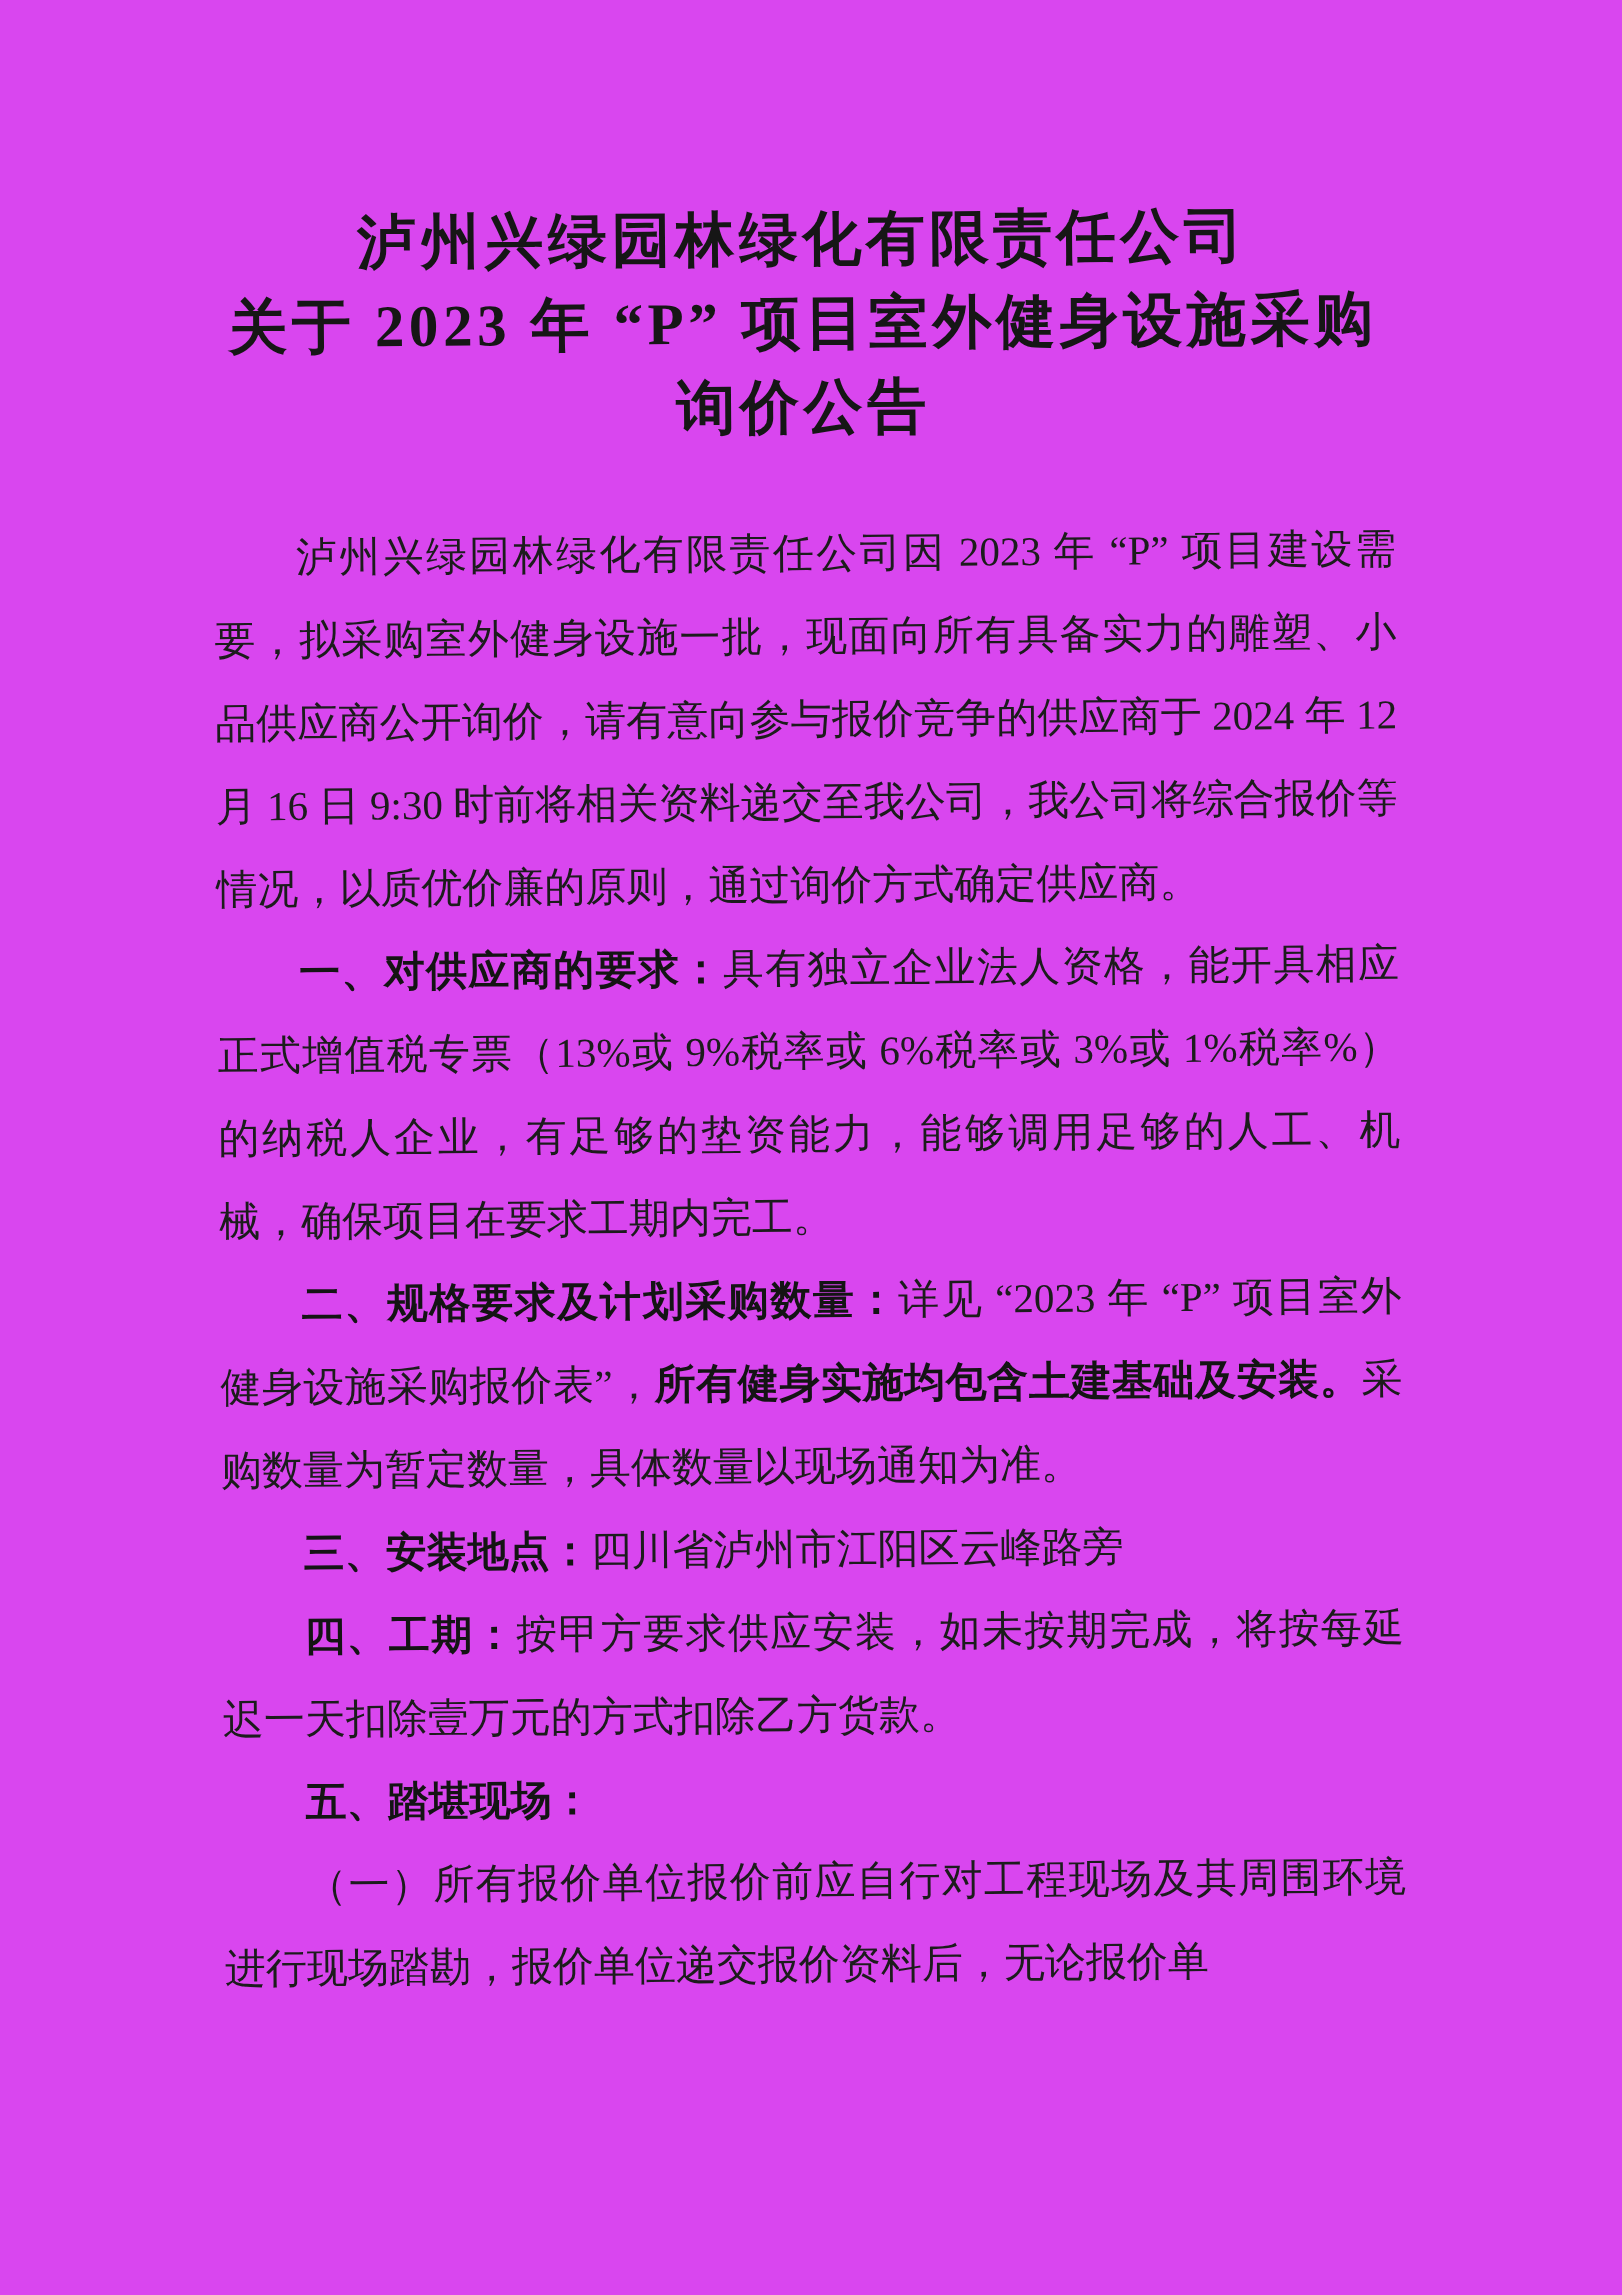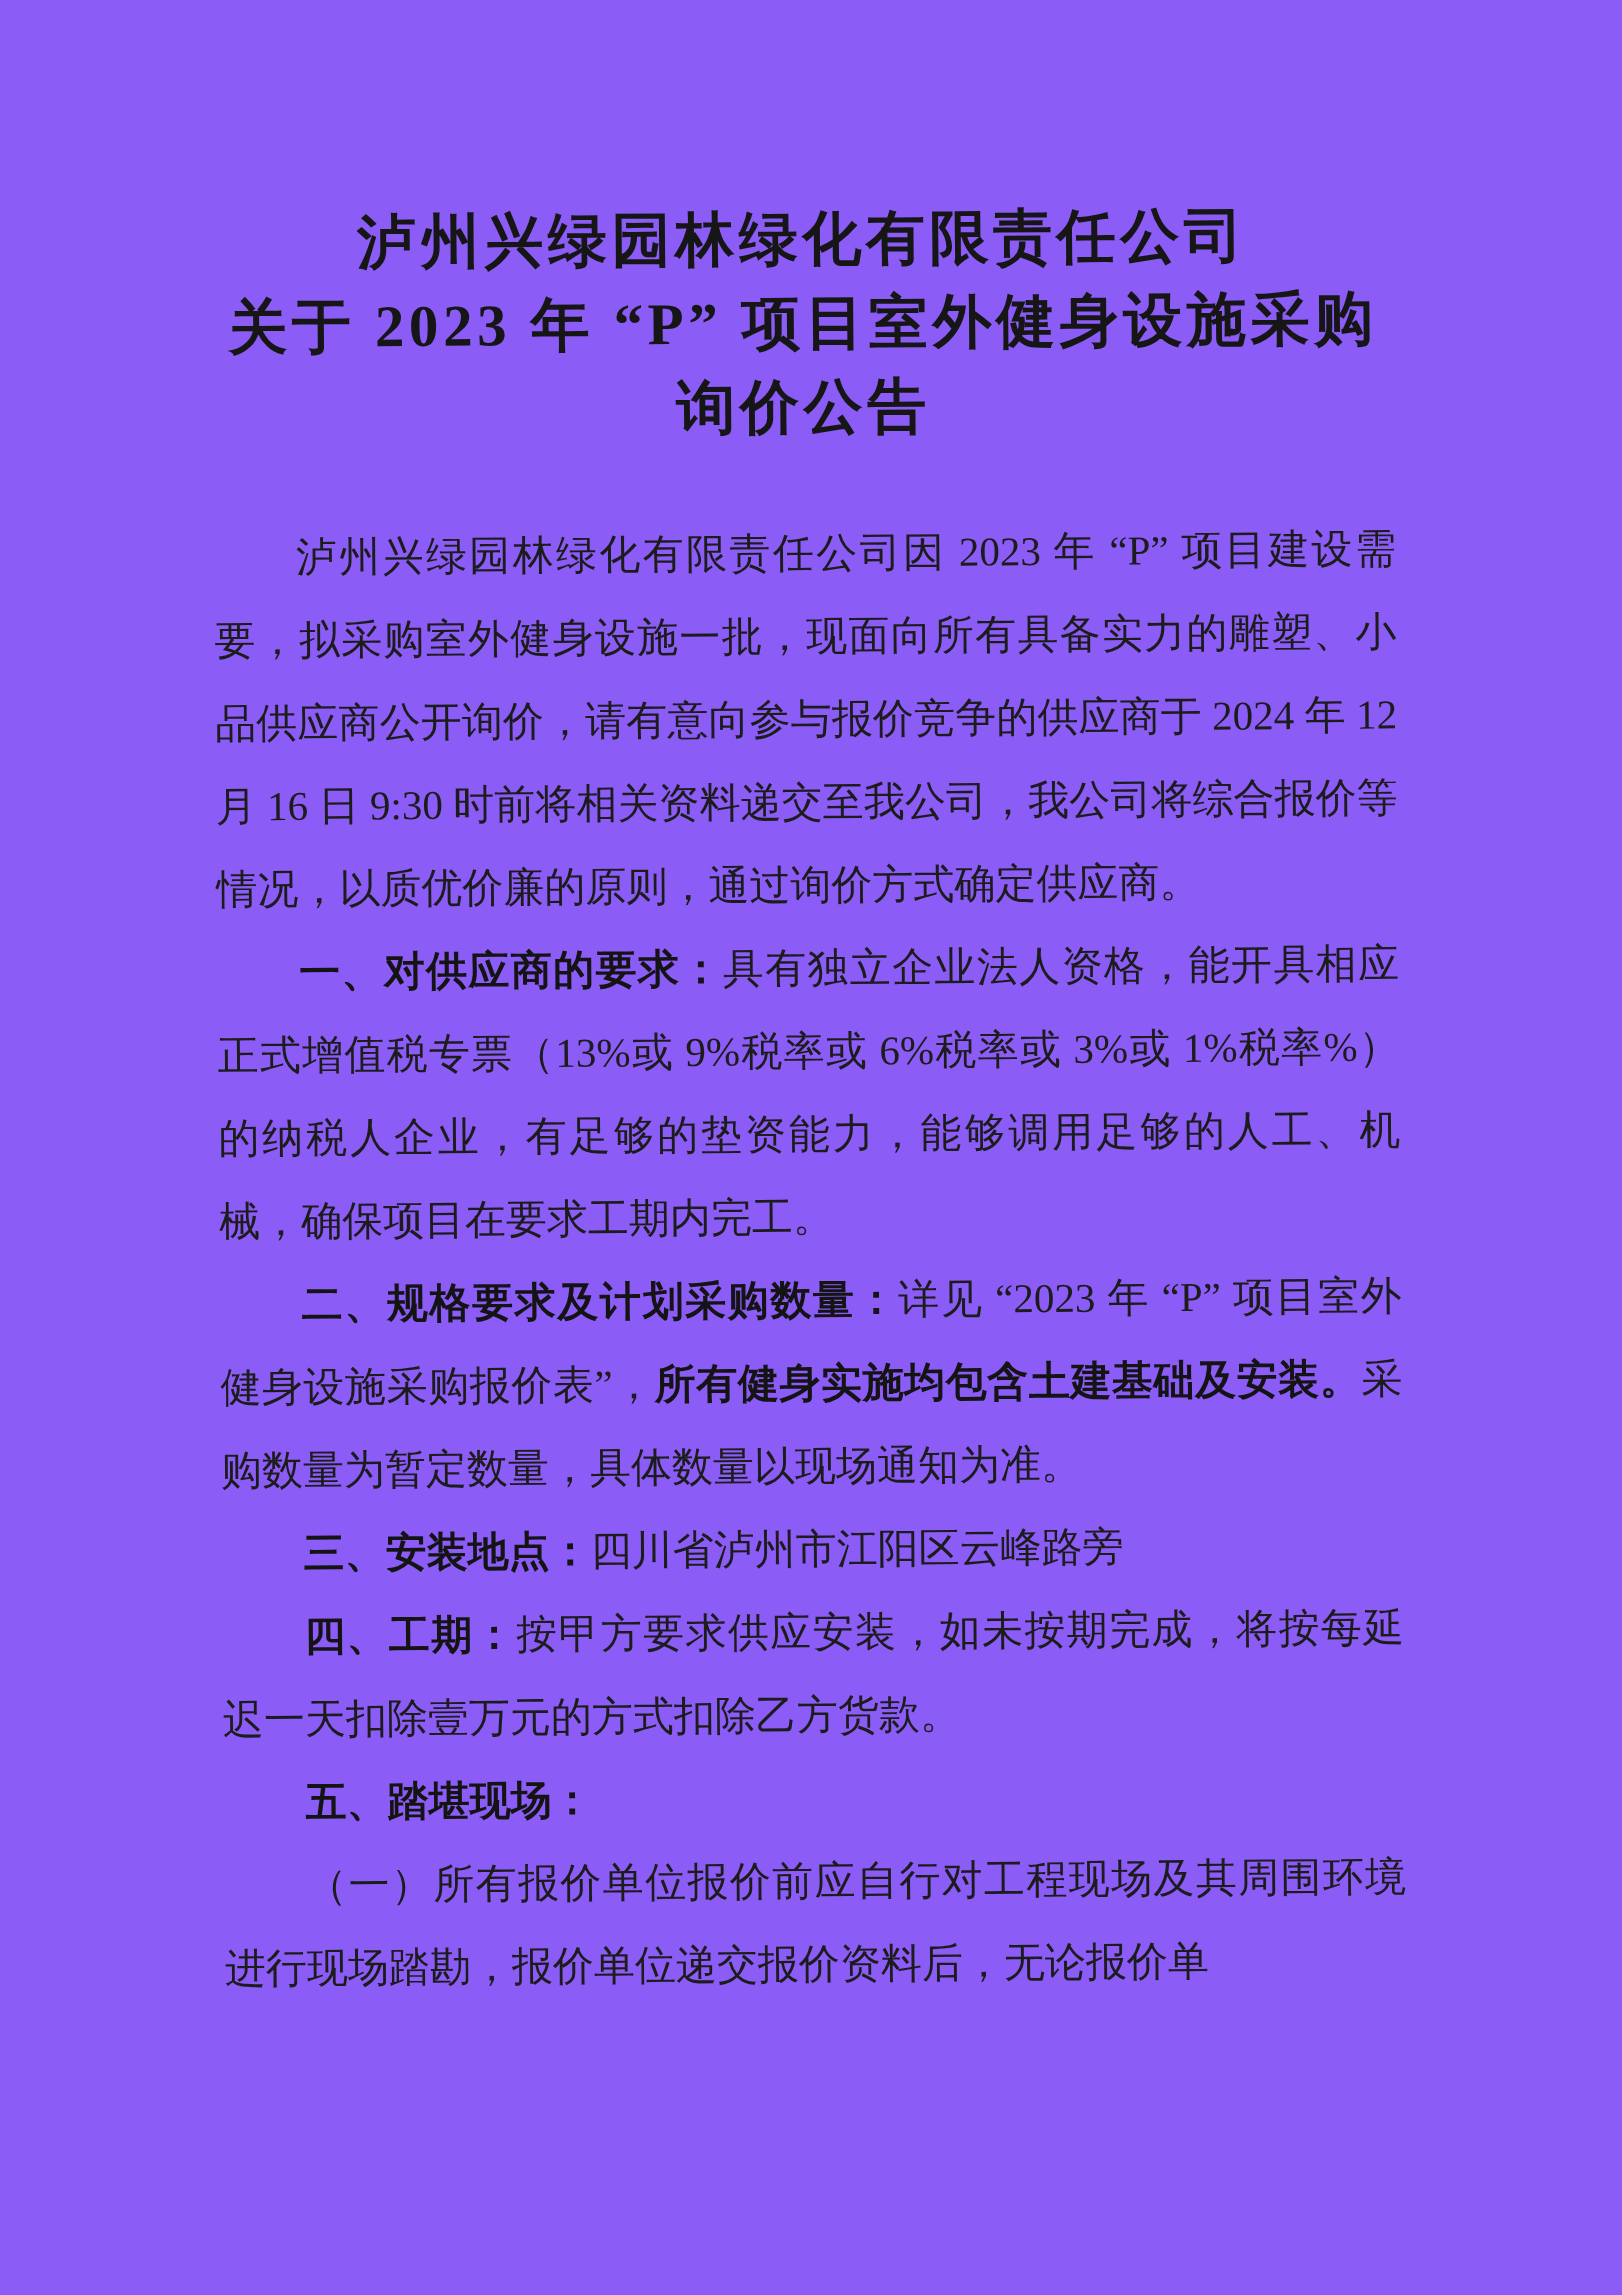--- a/index.html
+++ b/index.html
@@ -4,21 +4,21 @@
 <style>
   html, body {
     margin: 0;
     padding: 0;
     background: #ffffff;
   }
   .page {
     position: relative;
     width: 1623px;
     height: 2295px;
-    background: #8b5cf6;
+    background: #d946ef;
     overflow: hidden;
     font-family: "Liberation Serif", "DejaVu Serif", serif;
     color: #1c1c1c;
   }
   .doc {
     position: absolute;
     left: 211px;
     top: 198px;
     width: 1182px;
     transform: rotate(-0.45deg);

